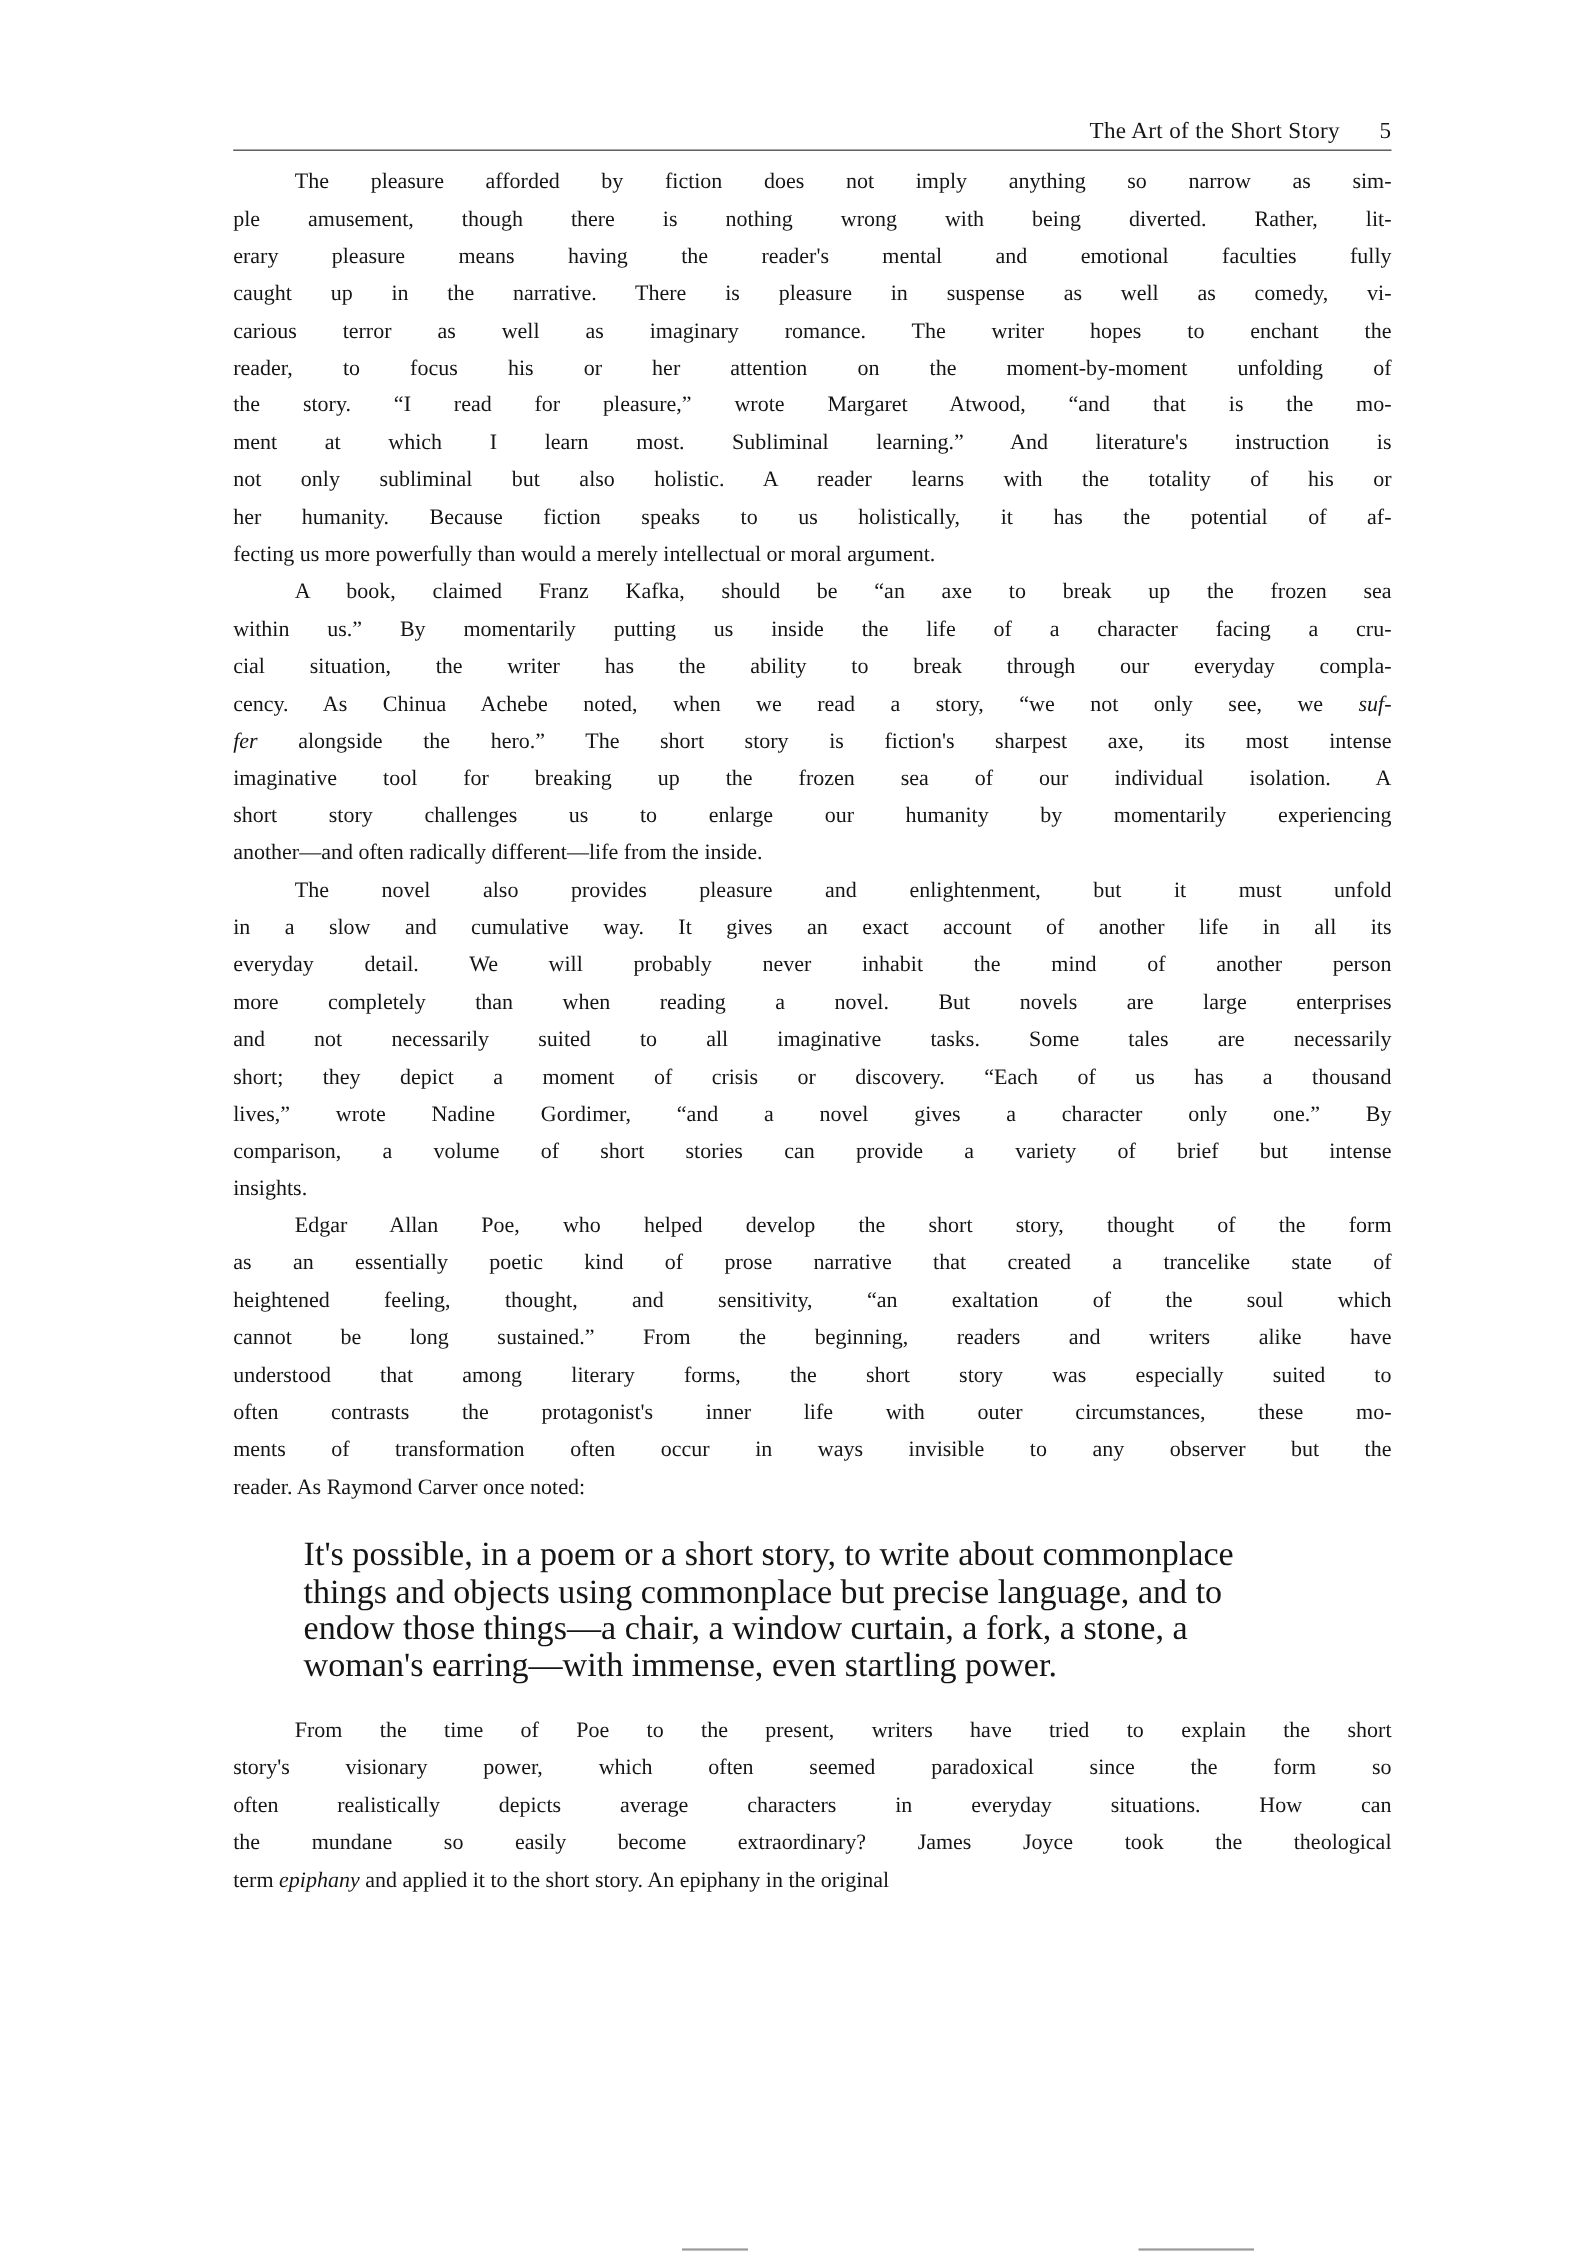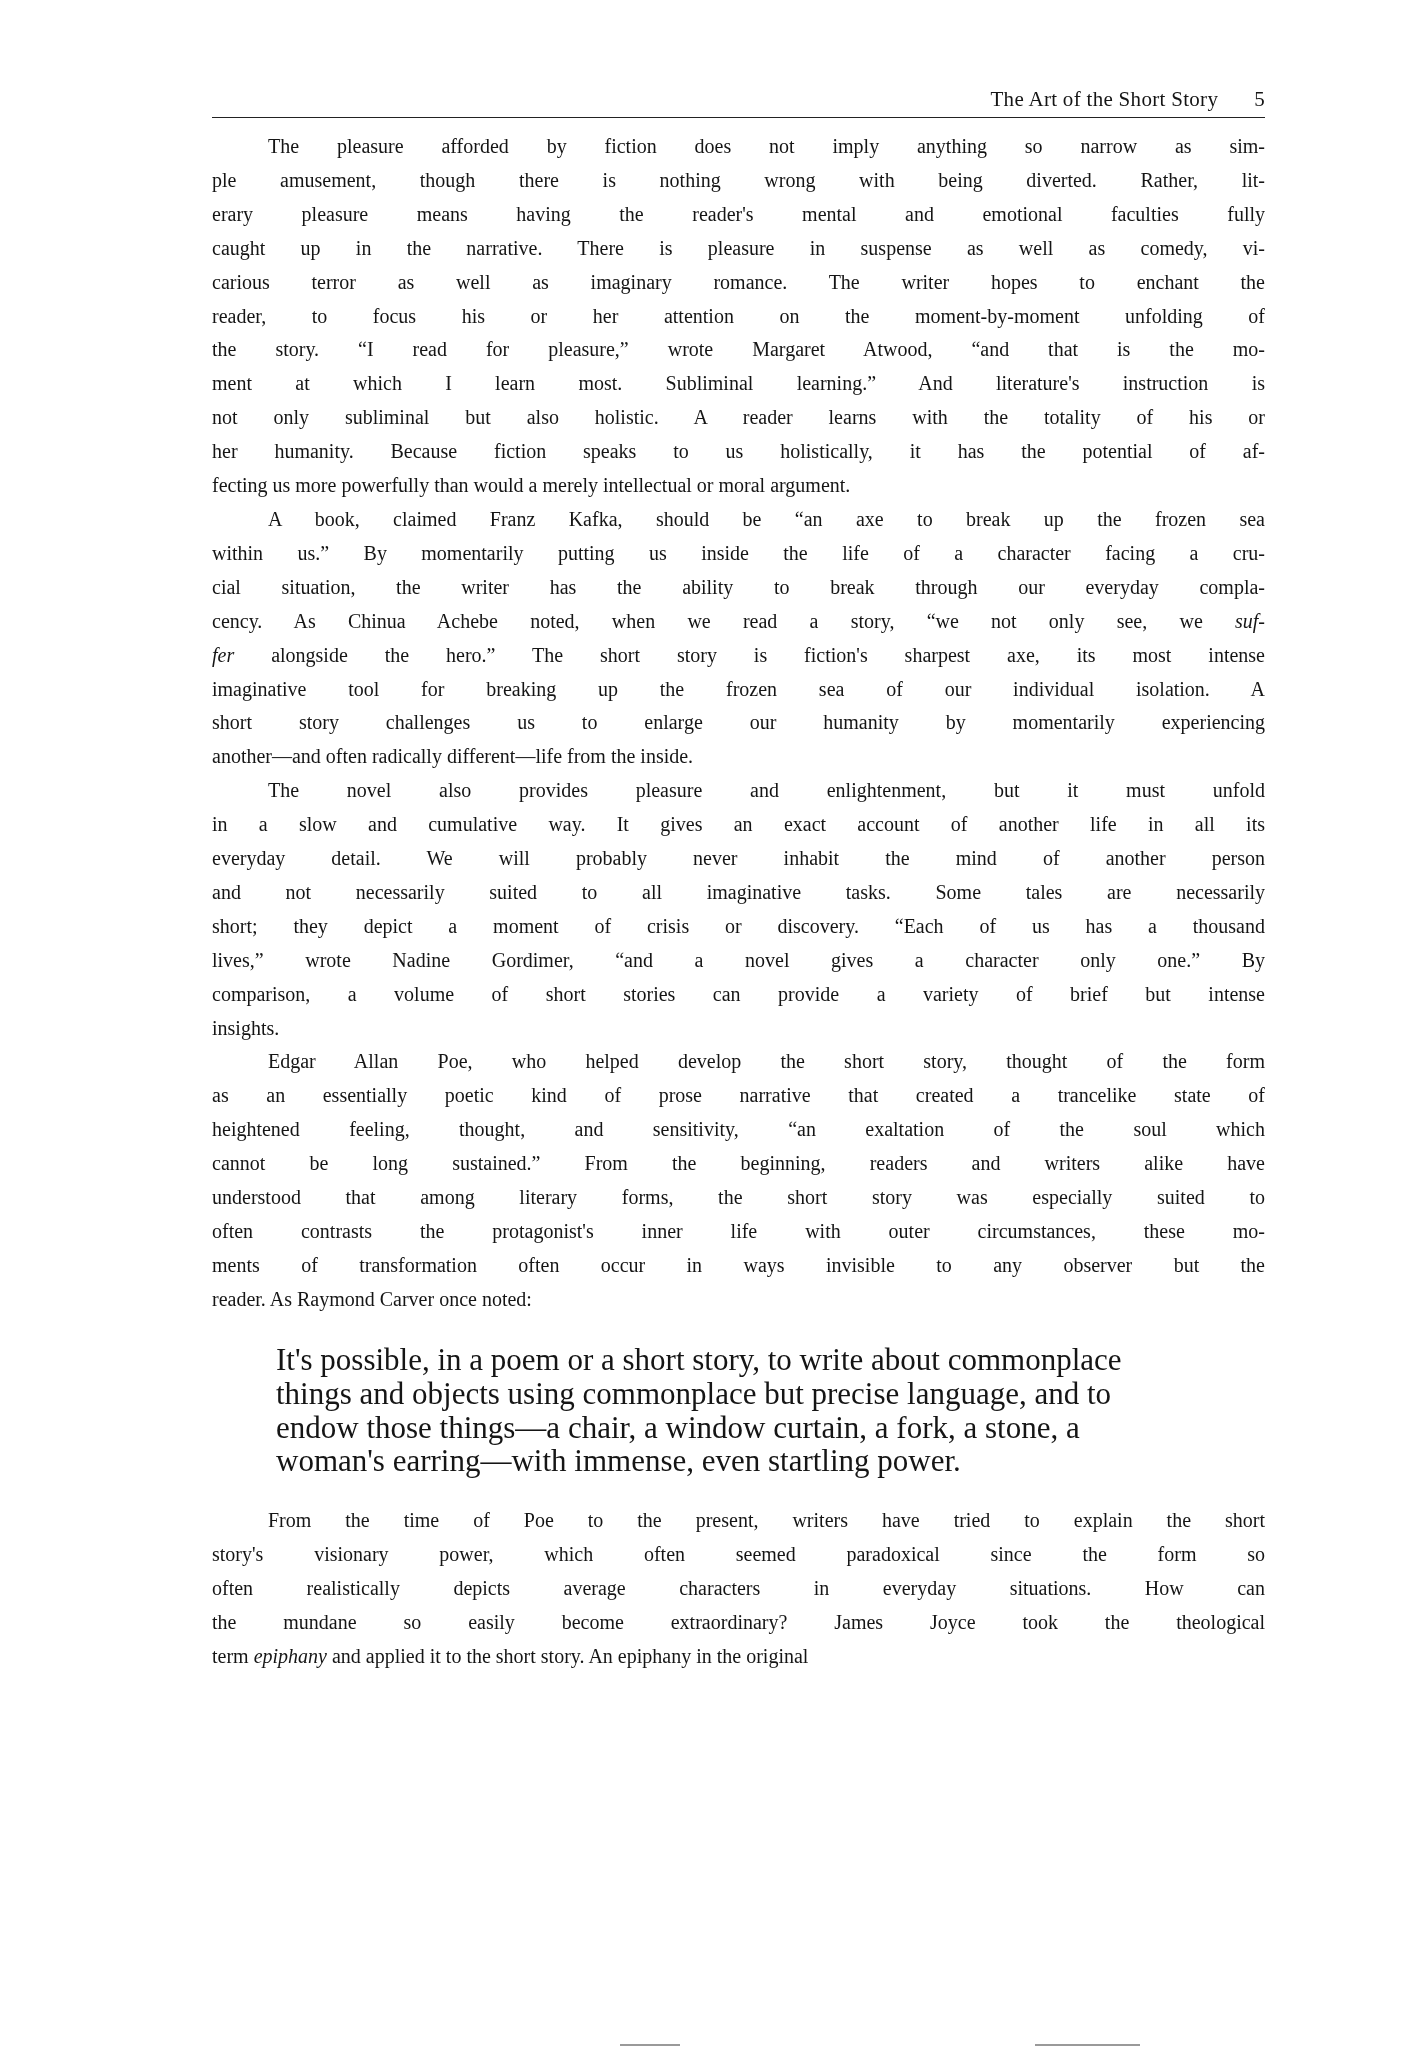--- a/index.html
+++ b/index.html
@@ -11,21 +11,21 @@
       width: 1428px;
       height: 2048px;
       position: relative;
       overflow: hidden;
       color: #151515;
       font-family: "Liberation Serif", "DejaVu Serif", serif;
     }
     .page {
       position: absolute;
       left: 212px;
-      top: 87px;
+      top: 106px;
       width: 1053px;
     }
     .running-head {
       display: flex;
       justify-content: flex-end;
       align-items: baseline;
       font-size: 21px;
       letter-spacing: 0.3px;
       height: 30px;
       border-bottom: 1.5px solid #222;
@@ -102,20 +102,21 @@
         <span class="line">cency. As Chinua Achebe noted, when we read a story, “we not only see, we <em>suf-</em></span>
         <span class="line"><em>fer</em> alongside the hero.” The short story is fiction's sharpest axe, its most intense</span>
         <span class="line">imaginative tool for breaking up the frozen sea of our individual isolation. A</span>
         <span class="line">short story challenges us to enlarge our humanity by momentarily experiencing</span>
         <span class="line last">another—and often radically different—life from the inside.</span>
       </div>
     <div class="para" style="text-indent: 0px;">
         <span class="line ind">The novel also provides pleasure and enlightenment, but it must unfold</span>
         <span class="line">in a slow and cumulative way. It gives an exact account of another life in all its</span>
         <span class="line">everyday detail. We will probably never inhabit the mind of another person</span>
+        <span class="line">more completely than when reading a novel. But novels are large enterprises</span>
         <span class="line">and not necessarily suited to all imaginative tasks. Some tales are necessarily</span>
         <span class="line">short; they depict a moment of crisis or discovery. “Each of us has a thousand</span>
         <span class="line">lives,” wrote Nadine Gordimer, “and a novel gives a character only one.” By</span>
         <span class="line">comparison, a volume of short stories can provide a variety of brief but intense</span>
         <span class="line last">insights.</span>
       </div>
     <div class="para" style="text-indent: 0px;">
         <span class="line ind">Edgar Allan Poe, who helped develop the short story, thought of the form</span>
         <span class="line">as an essentially poetic kind of prose narrative that created a trancelike state of</span>
         <span class="line">heightened feeling, thought, and sensitivity, “an exaltation of the soul which</span>

